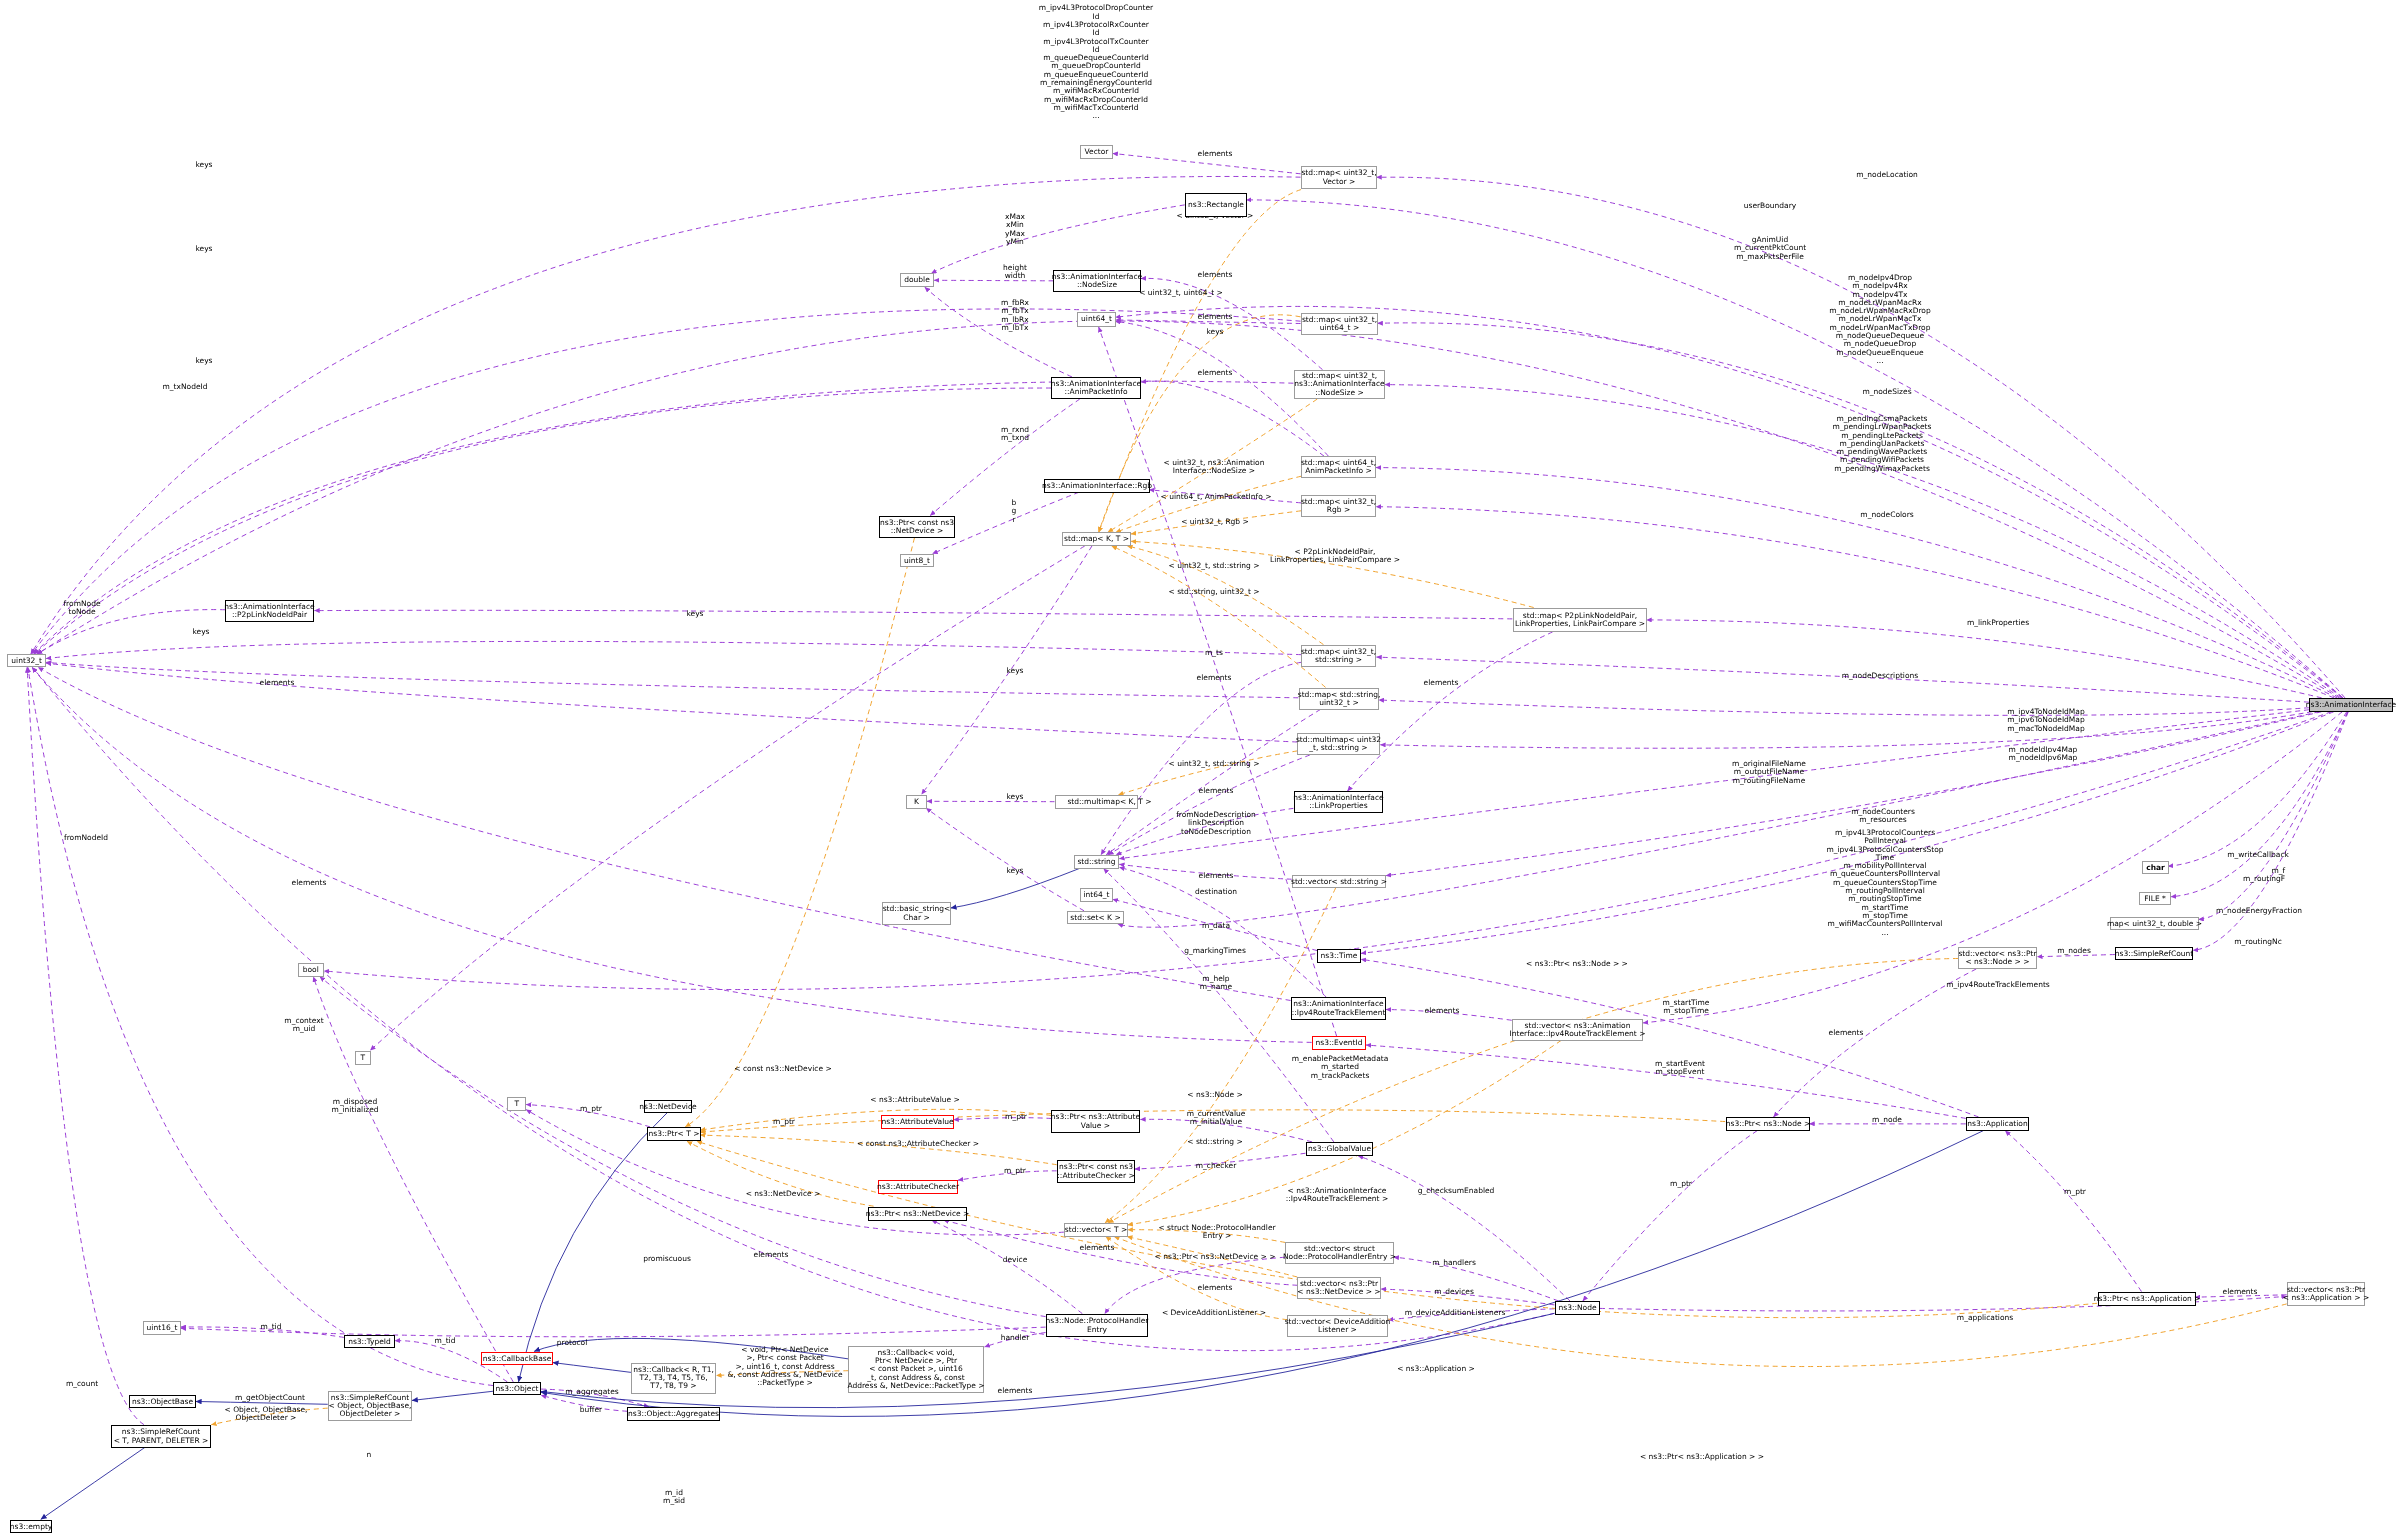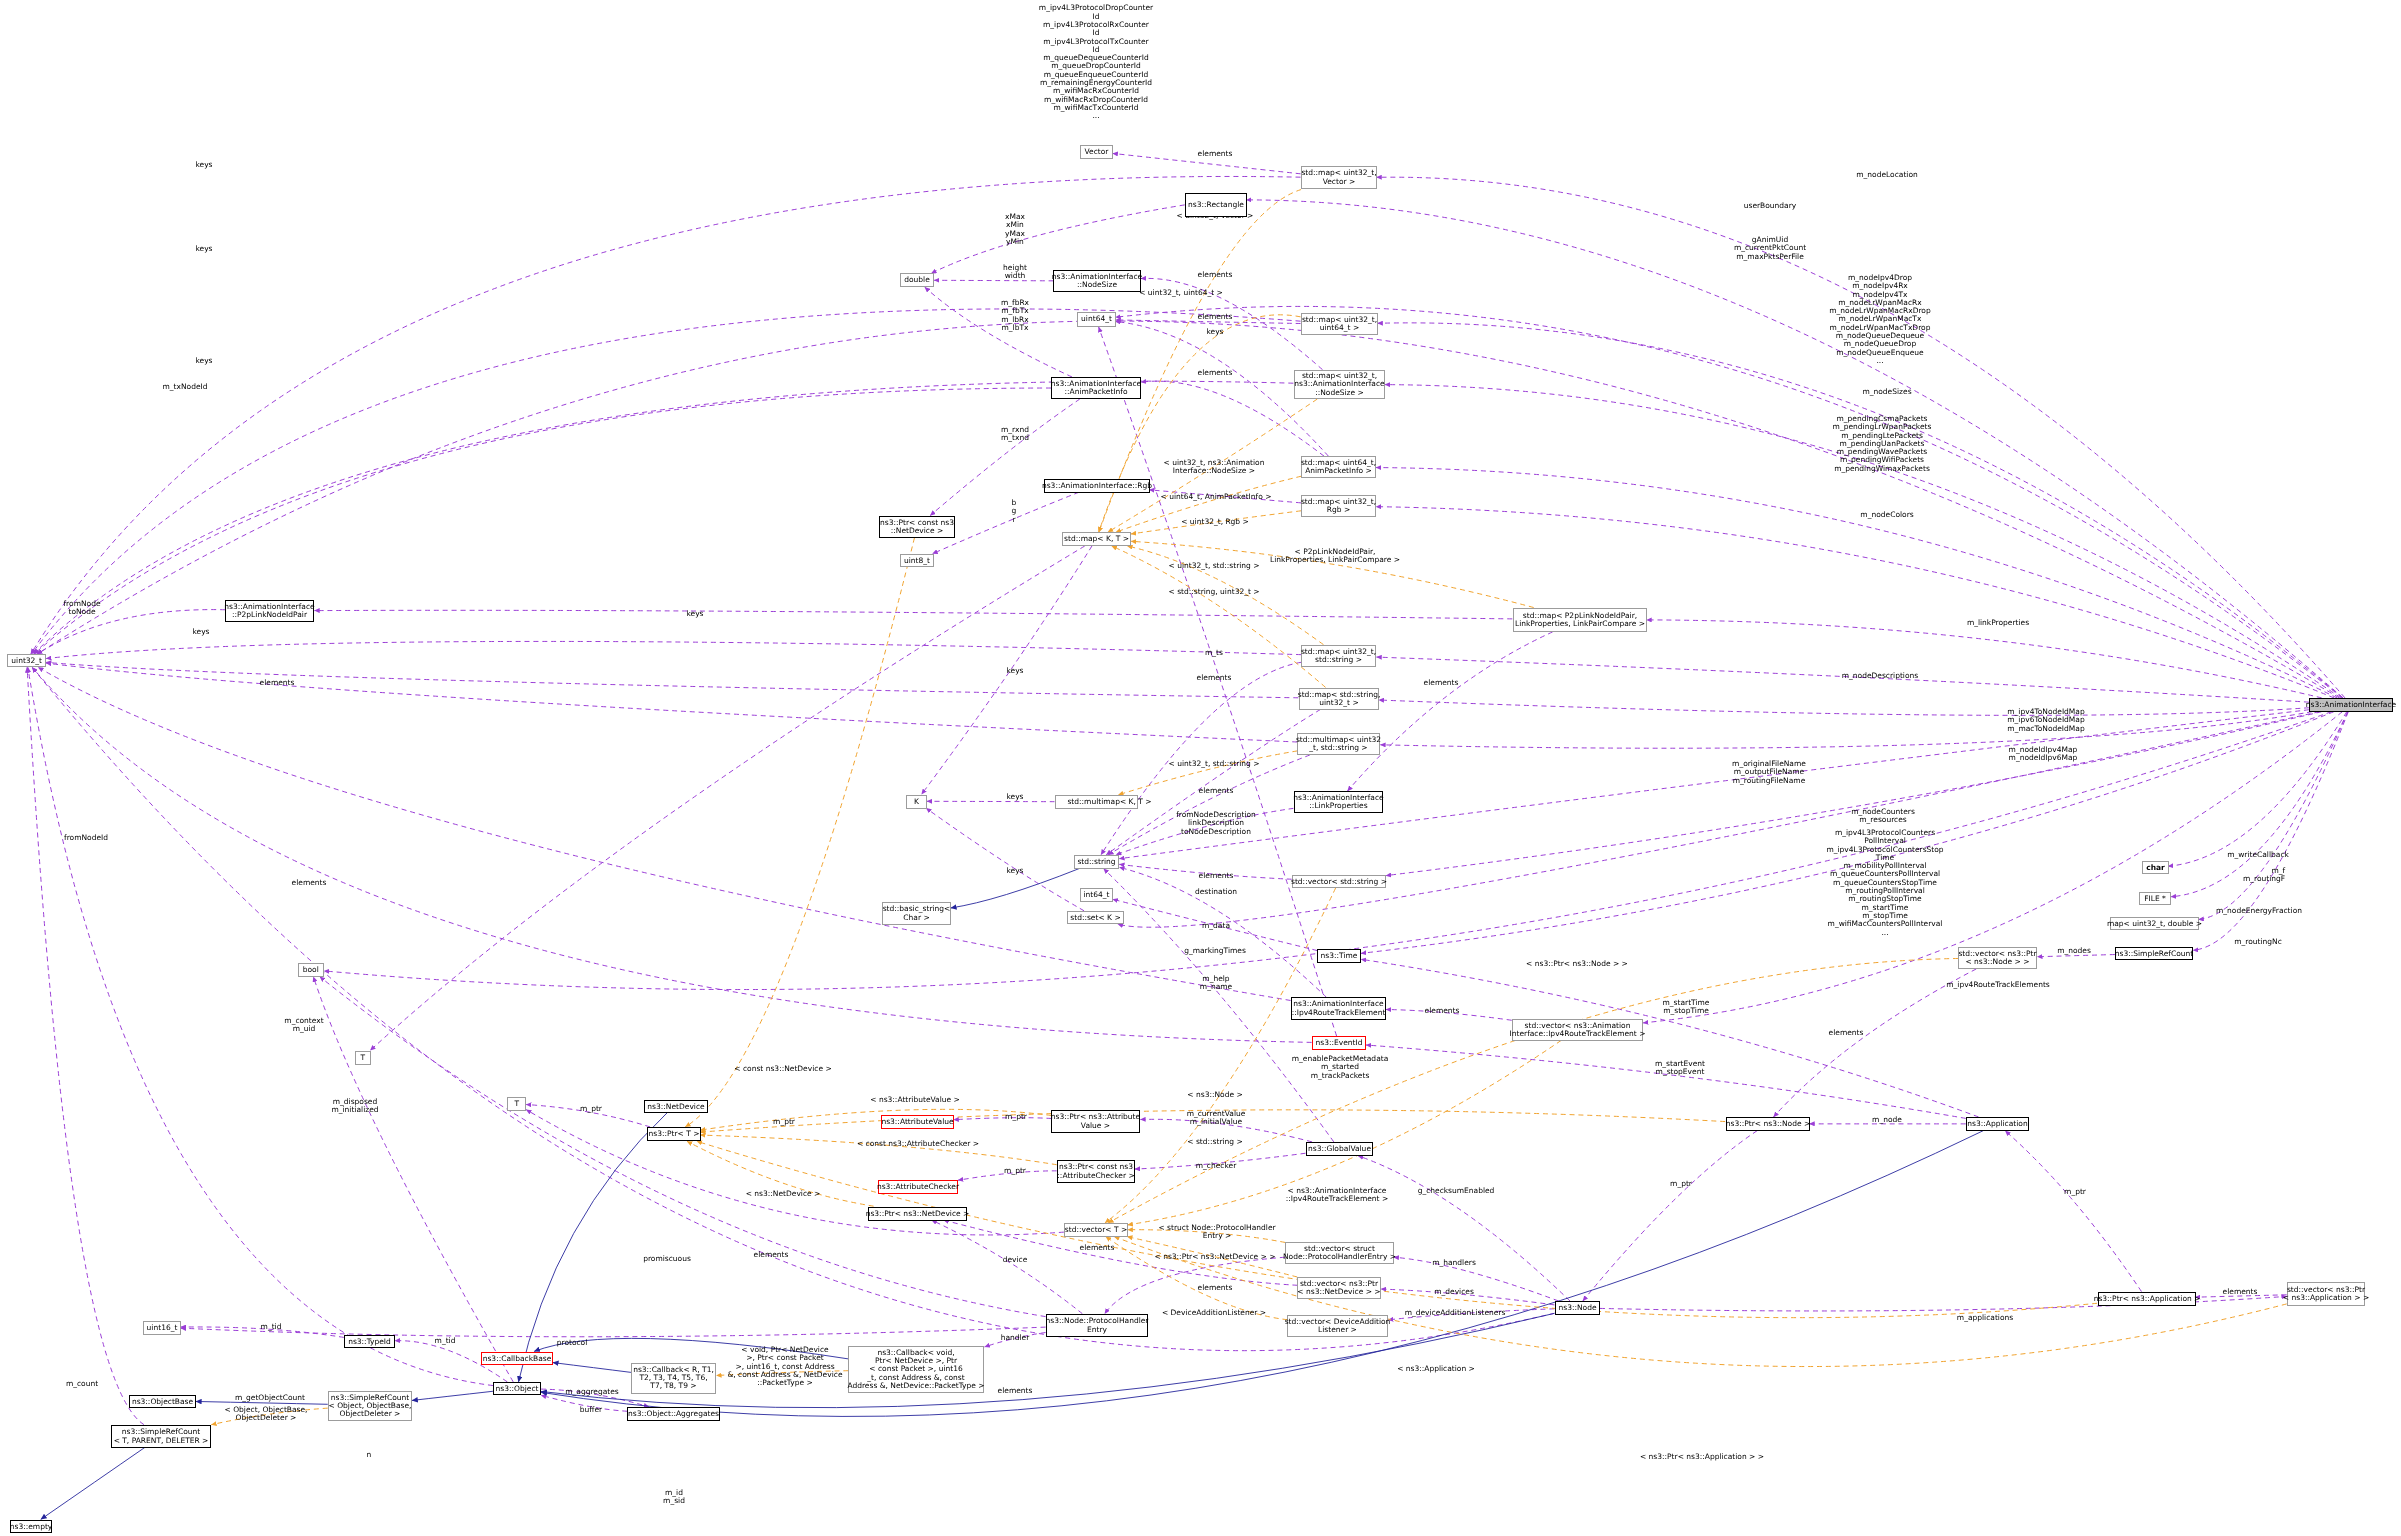--- a/index.html
+++ b/index.html
@@ -213,21 +213,21 @@
       <div class="node red" style="left: 1312px; top: 1036px; width: 54px; height: 14px;">ns3::EventId</div>
       <div class="node plain" style="left: 1512px; top: 1019px; width: 131px; height: 22px;">std::vector&lt; ns3::Animation
 Interface::Ipv4RouteTrackElement &gt;</div>
       <div class="node plain" style="left: 2142px; top: 861px; width: 27px; height: 13.3px; font-weight: bold;">char</div>
       <div class="node plain" style="left: 2139px; top: 892px; width: 32px; height: 13.3px;">FILE *</div>
       <div class="node plain" style="left: 2110px; top: 917px; width: 89px; height: 13.3px;">map&lt; uint32_t, double &gt;</div>
       <div class="node bold" style="left: 2115px; top: 947px; width: 78px; height: 13.3px;">ns3::SimpleRefCount</div>
       <div class="node plain" style="left: 1958px; top: 947px; width: 79px; height: 22px;">std::vector&lt; ns3::Ptr
 &lt; ns3::Node &gt; &gt;</div>
       <div class="node plain" style="left: 507px; top: 1097px; width: 19.4px; height: 14px;">T</div>
-      <div class="node bold" style="left: 644px; top: 1100px; width: 64px; height: 13.3px;">ns3::NetDevice</div>
+      <div class="node bold" style="left: 644px; top: 1100px; width: 48px; height: 13.3px;">ns3::NetDevice</div>
       <div class="node bold" style="left: 647px; top: 1127px; width: 54px; height: 14.4px;">ns3::Ptr&lt; T &gt;</div>
       <div class="node red" style="left: 881px; top: 1115px; width: 73px; height: 14px;">ns3::AttributeValue</div>
       <div class="node bold" style="left: 1051px; top: 1110px; width: 89px; height: 23px;">ns3::Ptr&lt; ns3::Attribute
 Value &gt;</div>
       <div class="node red" style="left: 878px; top: 1180px; width: 80px; height: 14px;">ns3::AttributeChecker</div>
       <div class="node bold" style="left: 1057px; top: 1160px; width: 78px; height: 23px;">ns3::Ptr&lt; const ns3
 ::AttributeChecker &gt;</div>
       <div class="node bold" style="left: 868px; top: 1207px; width: 99px; height: 14px;">ns3::Ptr&lt; ns3::NetDevice &gt;</div>
       <div class="node plain" style="left: 1064px; top: 1223px; width: 64px; height: 14px;">std::vector&lt; T &gt;</div>
       <div class="node bold" style="left: 1046px; top: 1314px; width: 102px; height: 23px;">ns3::Node::ProtocolHandler

